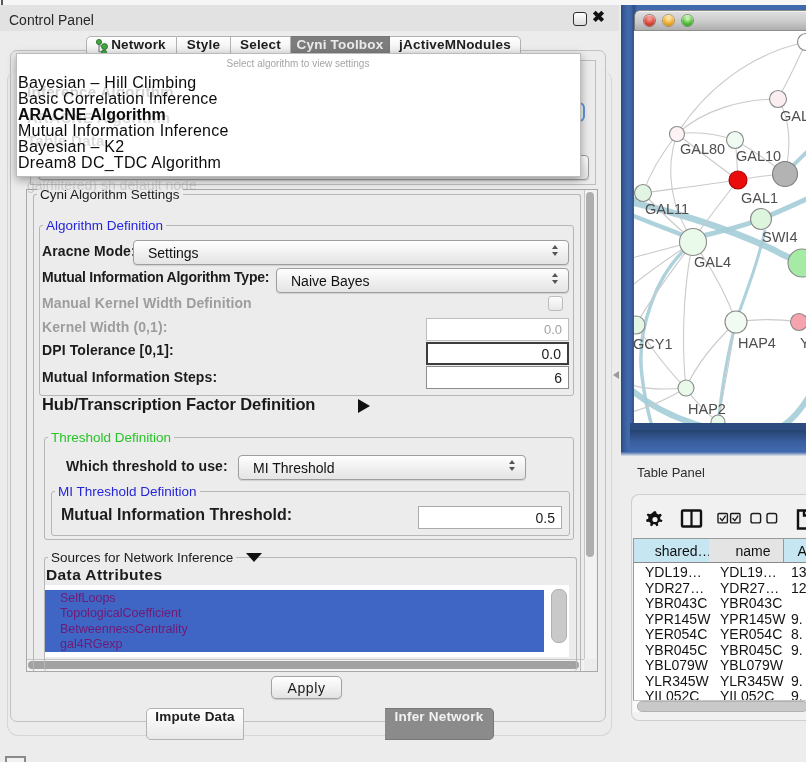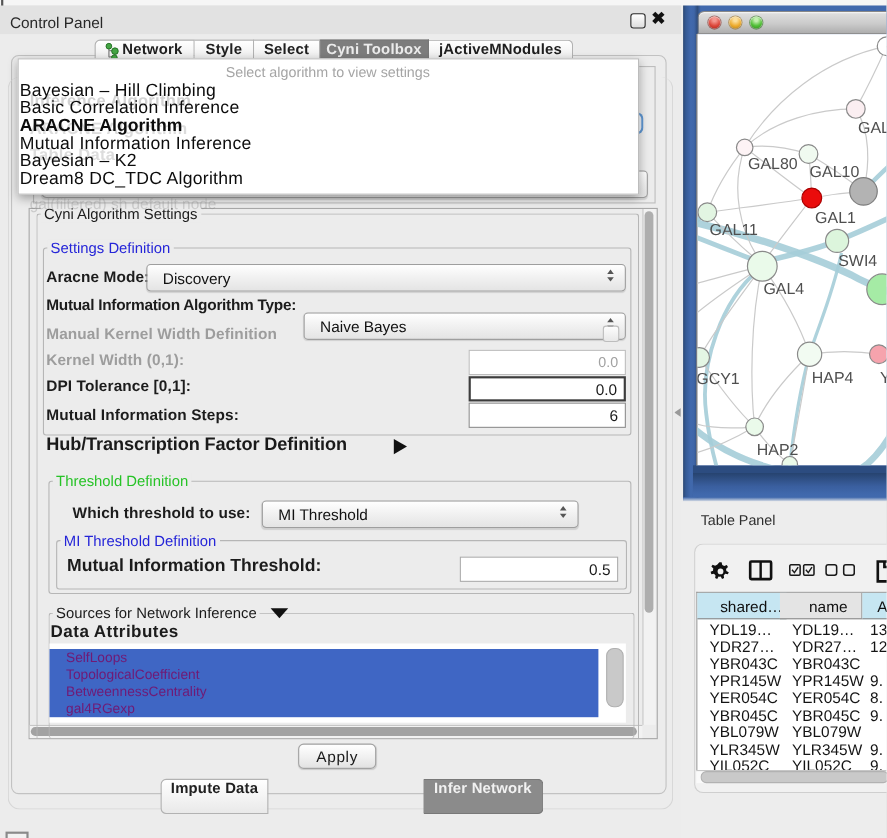--- a/index.html
+++ b/index.html
@@ -65,29 +65,29 @@
 <div class="a" style="left:585.5px;top:192px;width:8px;height:365px;background:#aeaeae;border-radius:4.5px;"></div>
 
 <div class="a" style="left:27px;top:659px;width:557px;height:11px;background:#f2f2f2;border-top:1px solid #c6c6c6;"></div>
 <div class="a" style="left:28px;top:661px;width:551px;height:8px;background:#a2a2a2;border-radius:4px;"></div>
 
 <div class="grp" style="left:33px;top:194px;width:546px;height:476px;border-bottom:none;border-radius:3px 3px 0 0;">
 <span style="color:#1c1c1c;">Cyni Algorithm Settings</span>
   </div>
 
 <div class="grp" style="left:39px;top:225px;width:533px;height:169px;">
-<span style="color:#2525d8;">Settings Definition</span>
+<span style="color:#2525d8;">Algorithm Definition</span>
   </div>
 <div class="lbl" style="left:42px;top:243px;">Aracne Mode:</div>
 <div class="combo" style="left:133px;top:240px;width:434px;height:23px;">
-    <div class="t">Discovery</div>
+    <div class="t">Settings</div>
     <div class="arr" style="top:3.5px;"></div>
   </div>
 <div class="lbl" style="left:42px;top:269px;letter-spacing:-0.25px;">Mutual Information Algorithm Type:</div>
-<div class="combo" style="left:276px;top:284px;width:291px;height:23px;">
+<div class="combo" style="left:276px;top:268px;width:291px;height:23px;">
     <div class="t">Naive Bayes</div>
     <div class="arr" style="top:3.5px;"></div>
   </div>
 <div class="lbl" style="left:42px;top:295px;color:#9d9d9d;">Manual Kernel Width Definition</div>
 <div class="a" style="left:548px;top:296px;width:13px;height:13px;border:1px solid #bdbdbd;border-radius:3px;background:linear-gradient(#fdfdfd,#e8e8e8);"></div>
 <div class="lbl" style="left:42px;top:319px;color:#9d9d9d;">Kernel Width (0,1):</div>
 <div class="fld" style="left:426px;top:318px;width:143px;height:23px;color:#a2a2a2;border-color:#bdbdbd;">0.0</div>
 <div class="lbl" style="left:42px;top:342px;">DPI Tolerance [0,1]:</div>
 <div class="fld" style="left:426px;top:342px;width:143px;height:23px;border:2px solid #3d3d3d;font-size:14px;">0.0</div>
 <div class="lbl" style="left:42px;top:369px;">Mutual Information Steps:</div>
@@ -125,21 +125,21 @@
 <div class="a" style="left:271px;top:676px;width:69px;height:21px;border:1px solid #a2a2a2;border-radius:5px;background:linear-gradient(#ffffff,#f0f0f0 55%,#e2e2e2);display:flex;align-items:center;justify-content:center;font-size:14px;letter-spacing:0.6px;color:#1a1a1a;box-shadow:0 1px 1px rgba(0,0,0,.15);">Apply</div>
 
 <div class="a" style="left:146px;top:708px;width:324px;height:32px;">
   <div class="tabseg" style="left:0;width:98px;border-left:1px solid #b2b2b2;border-radius:5px 0 0 5px;">Impute Data</div>
   <div class="tabseg sel" style="left:215px;width:109px;border-radius:0 5px 5px 0;background:#8b8b8b;color:#f2f2f2;margin-left:24px;">Infer Network</div>
 </div>
 
 <div class="a" style="left:5px;top:756px;width:17px;height:14px;border:2px solid #8a8a8a;background:#f2f2f2;"></div>
 
 <div class="a" style="left:16px;top:53px;width:563px;height:122px;background:#fff;border:1px solid #bcbcbc;box-shadow:0 3px 9px rgba(0,0,0,.35);z-index:20;"></div>
-<div class="a" style="left:16px;top:58px;width:564px;text-align:center;font-size:13px;color:#a5a5a5;z-index:21;">Select algorithm to view settings</div>
+<div class="a" style="left:16px;top:58px;width:564px;text-align:center;font-size:10px;color:#a5a5a5;z-index:21;">Select algorithm to view settings</div>
 <div class="a" style="left:27px;top:83px;font-size:15px;font-weight:bold;color:rgba(140,140,140,0.38);z-index:21;letter-spacing:0.3px;">Inference Algorithm</div>
 <div class="a" style="left:27px;top:109px;font-size:15px;font-weight:bold;color:rgba(140,140,140,0.3);z-index:21;letter-spacing:0.3px;">ARACNE Algorithm</div>
 <div class="a" style="left:27px;top:132px;font-size:15px;font-weight:bold;color:rgba(140,140,140,0.3);z-index:21;letter-spacing:0.3px;">Table Data</div>
 <div class="a" style="left:27px;top:160px;font-size:14px;color:rgba(140,140,140,0.35);z-index:21;margin-top:17px;">gal(filtered) sh default node</div>
 <div class="a" style="left:18px;top:75px;font-size:16px;color:#0c0c0c;line-height:15.9px;z-index:22;letter-spacing:0.25px;">Bayesian – Hill Climbing<br>Basic Correlation Inference<br><b style="letter-spacing:0;">ARACNE Algorithm</b><br>Mutual Information Inference<br>Bayesian – K2<br>Dream8 DC_TDC Algorithm</div>
 
 <div class="a" style="left:621px;top:5px;width:185px;height:450px;background:linear-gradient(90deg,#2c4873 0,#355a95 2.5px,#4169ad 7px,#3f66a8 10px,#2f4d7d 13px,#4169ad 16px);"></div>
 
 <div class="a" style="left:630px;top:423px;width:176px;height:7px;background:#2c4c80;"></div>
 <div class="a" style="left:630px;top:430px;width:176px;height:22px;background:linear-gradient(#26436f,#3a5f9f 55%,#4169ad 90%);"></div>

